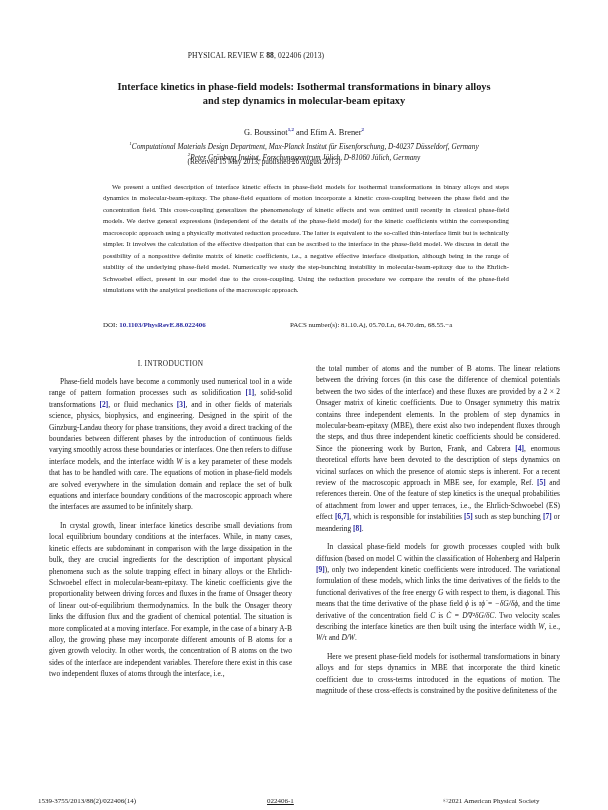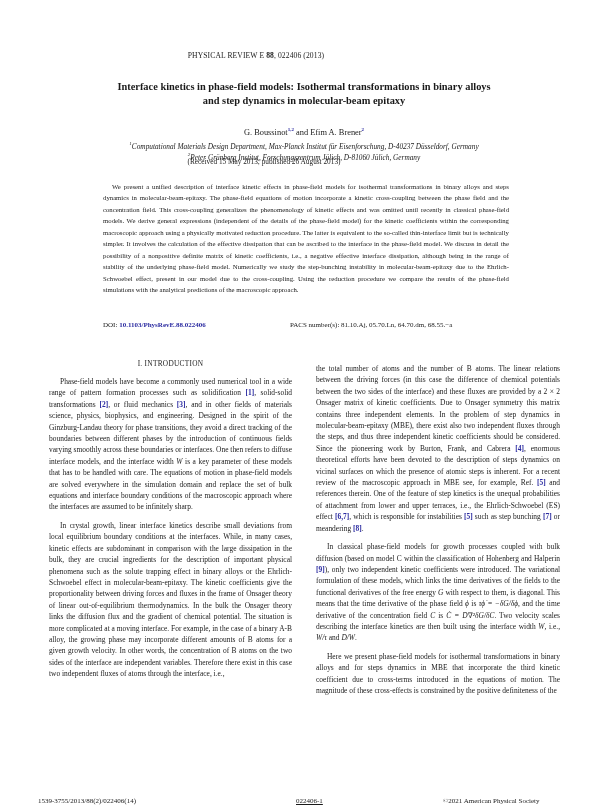--- a/index.html
+++ b/index.html
@@ -52,21 +52,21 @@
   .section-heading {
     text-align: center; font-weight: normal; font-size: 7.3px;
     letter-spacing: 0.3px; margin: 0 0 5px 0; line-height: 11px;
   }
   .column p { margin: 7px; text-indent: 11px; }
   .column p.noindent { text-indent: 0; }
   .footer {
     position: absolute; top: 797px; font-size: 7px; white-space: nowrap;
   }
   .footer-left { left: 38px; }
-  .footer-center { left: 296px; text-decoration: underline; }
+  .footer-center { left: 267px; text-decoration: underline; }
   .footer-right { left: 443px; }
   i.m { font-style: italic; }
 </style>
 </head>
 <body>
 
 <div class="journal-header">
   <span>PHYSICAL REVIEW E</span>
   <b>88</b><span>, 022406 (2013)</span>
 </div>

